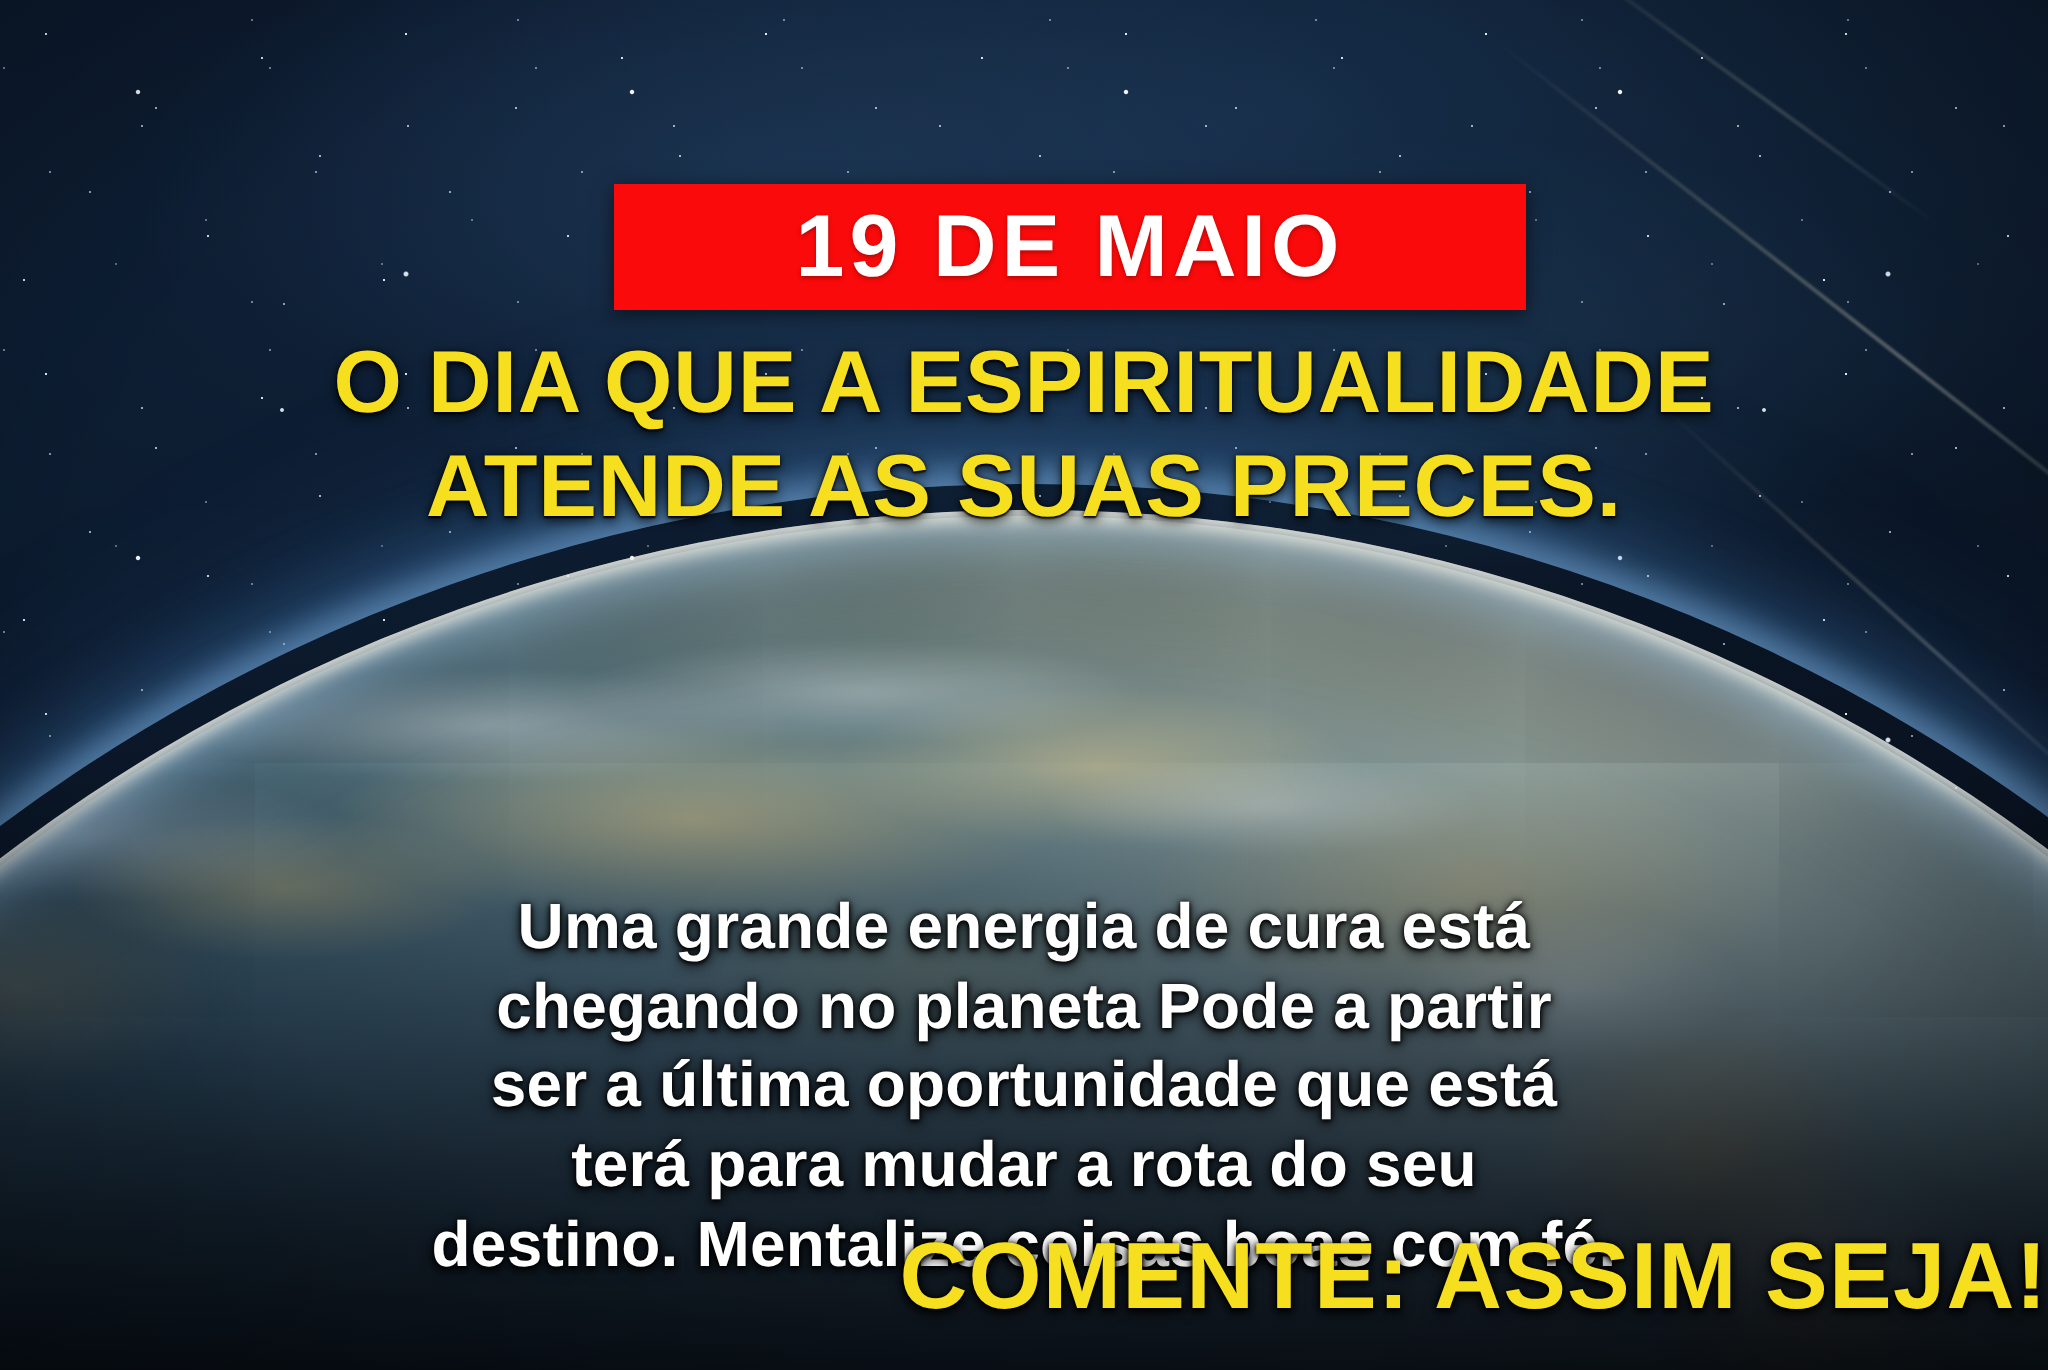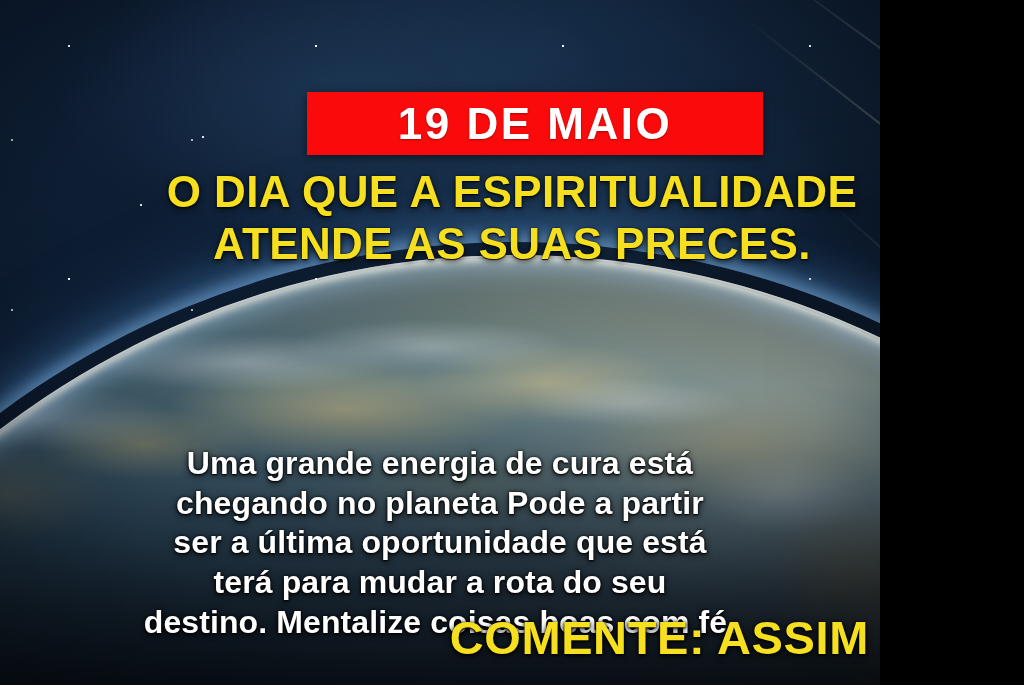--- a/index.html
+++ b/index.html
@@ -7,21 +7,21 @@
     margin: 0;
     padding: 0;
     background: #000;
   }
   body {
     font-family: "Liberation Sans", sans-serif;
   }
 
   .poster {
     position: relative;
-    width: 880px;
+    width: 1024px;
     height: 685px;
     overflow: hidden;
     background: #1d4ed8;
     user-select: none;
   }
 
   
   .space {
     position: absolute;
     inset: 0;

